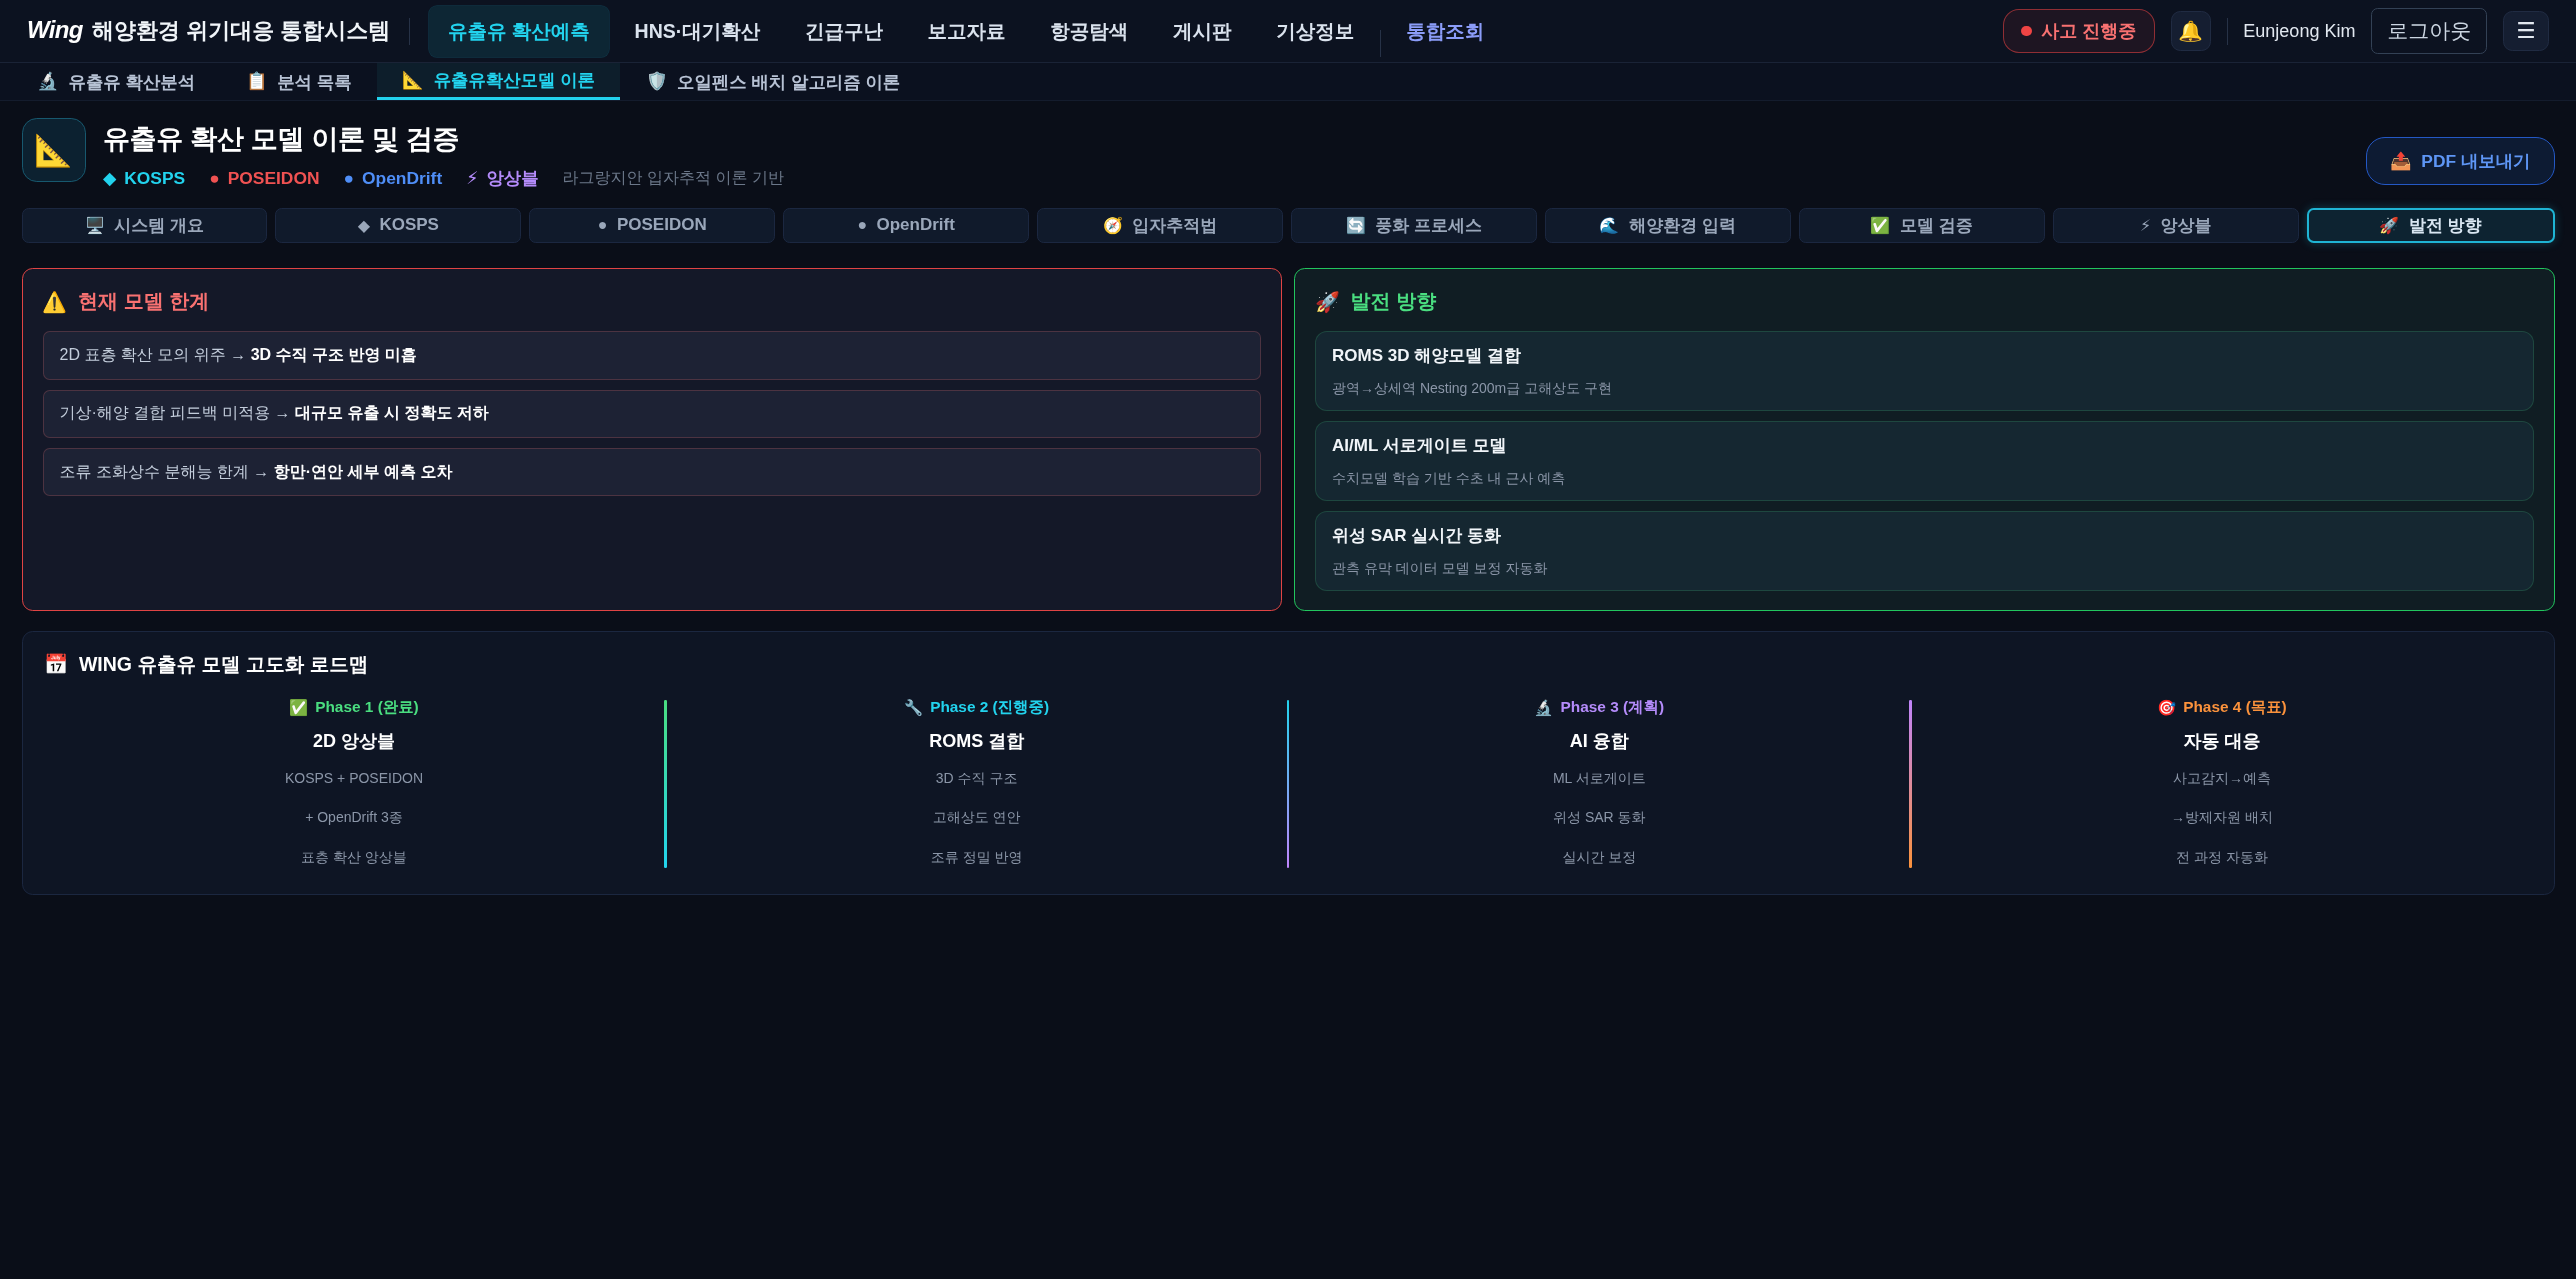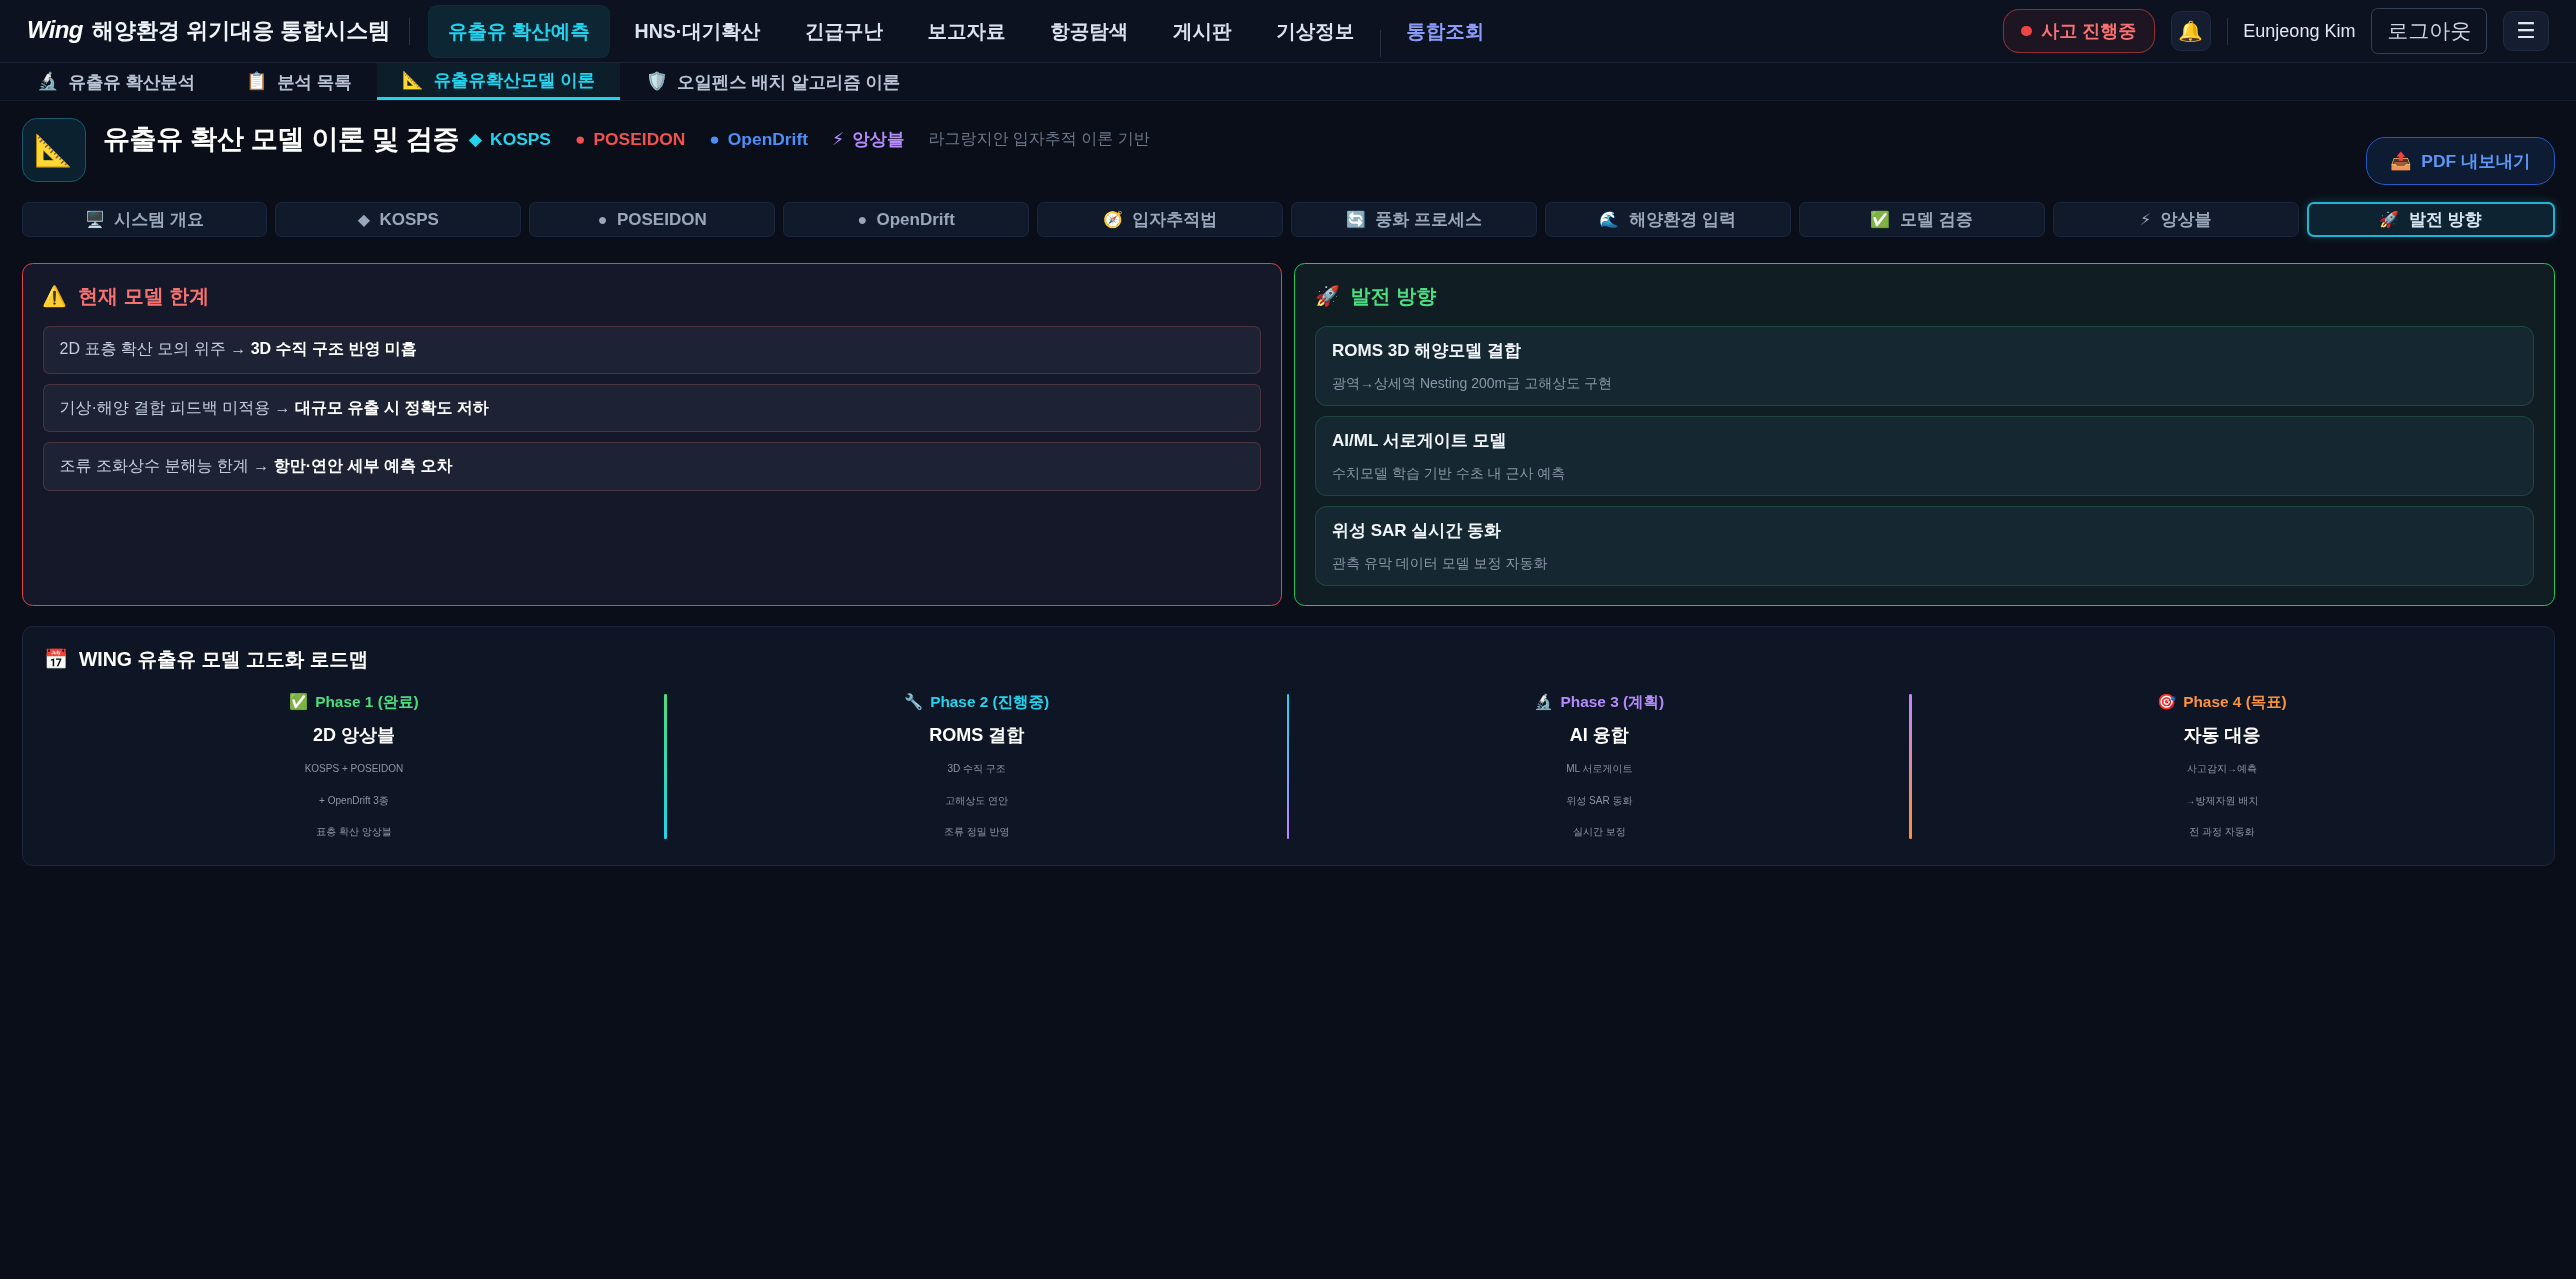--- a/index.html
+++ b/index.html
@@ -56,21 +56,21 @@
   .subtab .sicon { font-size:17.4px; }
   .subtab.active { color:#22d3ee; background:#0d1e2b; border-bottom:3.4px solid #22d3ee; }
 
   
   .page-header { display:flex; align-items:flex-start; padding:17.4px 21.5px 0 21.5px; gap:17.4px; }
   .title-icon-box {
     width:64px; height:64px; border-radius:14.8px; background:#0c2130;
     border:1.3px solid #17586e; display:flex; align-items:center; justify-content:center;
     font-size:31px; flex:0 0 auto;
   }
-  .title-block { display:flex; flex-direction:row; gap:9.4px; padding-top:2.7px; }
+  .title-block { display:flex; flex-direction:column; gap:9.4px; padding-top:2.7px; }
   .page-title { font-size:27px; font-weight:bold; color:#ffffff; letter-spacing:-0.3px; }
   .badge-row { display:flex; align-items:center; gap:24px; }
   .hbadge { display:flex; align-items:center; gap:8px; font-size:17.4px; font-weight:bold; white-space:nowrap; }
   .hbadge .bicon { font-size:17.4px; }
   .c-cyan { color:#22d3ee; } .c-red { color:#f05252; } .c-blue { color:#4f8ef7; }
   .c-purple { color:#b48bfa; } .c-orange { color:#fb923c; } .c-green { color:#4ade80; }
   .header-subtitle { font-size:16px; color:#6b7789; font-weight:normal; }
   .pdf-btn {
     margin-left:auto; margin-top:19px; display:flex; align-items:center; gap:9.4px;
     padding:10.7px 23px; border-radius:19px; border:1.3px solid #2458c5; background:#0d1b33;
@@ -114,21 +114,21 @@
   
   .roadmap {
     margin:20px 21.5px 0 21.5px; border-radius:10.7px; background:#0e1524;
     border:0.7px solid #1b2740; padding:19px 21.5px 23px 21.5px;
   }
   .roadmap-title { display:flex; align-items:center; gap:10.7px; font-size:19.5px; font-weight:bold; color:#ffffff; }
   .roadmap-cols { display:flex; align-items:stretch; margin-top:19px; }
   .phase-col { flex:1; text-align:center; }
   .phase-badge { font-size:15.4px; font-weight:bold; display:flex; align-items:center; justify-content:center; gap:6.7px; }
   .phase-title { font-size:18px; font-weight:bold; color:#ffffff; margin:10.7px 0 9.4px 0; }
-  .phase-line { font-size:10px; color:#8b96a8; line-height:1.95;margin-top:12px; }
+  .phase-line { font-size:14px; color:#8b96a8; line-height:1.95;margin-top:12px; }
   .phase-sep { width:2.7px; border-radius:1.3px; margin:2.7px 0; }
   .sep-1 { background:linear-gradient(#4ade80,#22d3ee); }
   .sep-2 { background:linear-gradient(#22d3ee,#c084fc); }
   .sep-3 { background:linear-gradient(#c084fc,#fb923c); }
 </style>
 </head>
 <body>
 
 <header class="navbar">
   <div class="logo">

